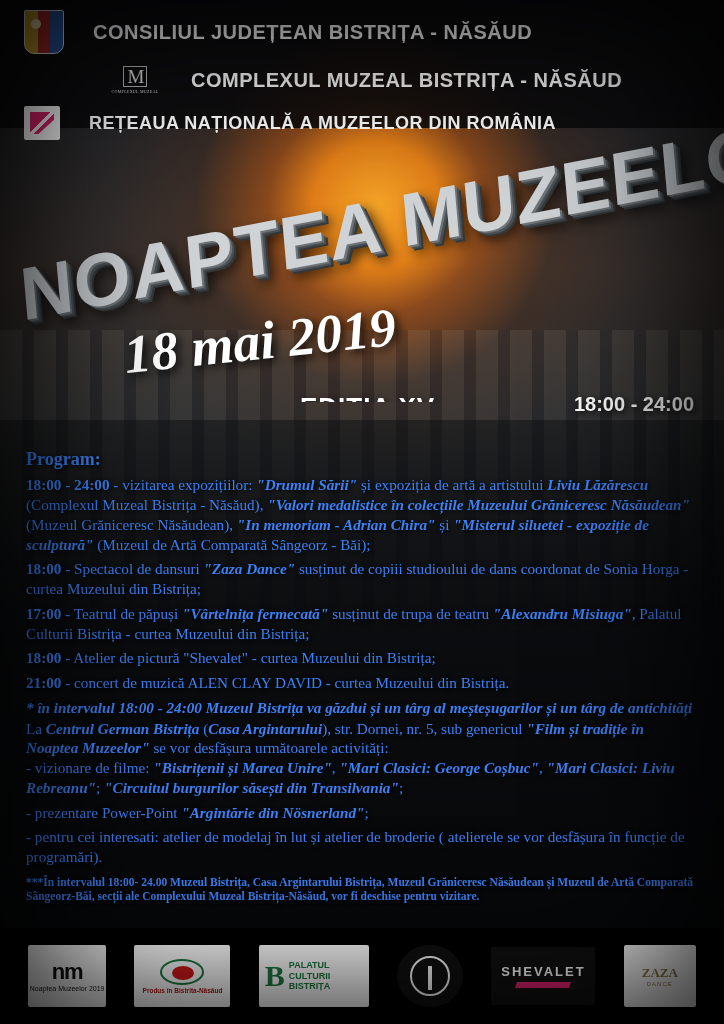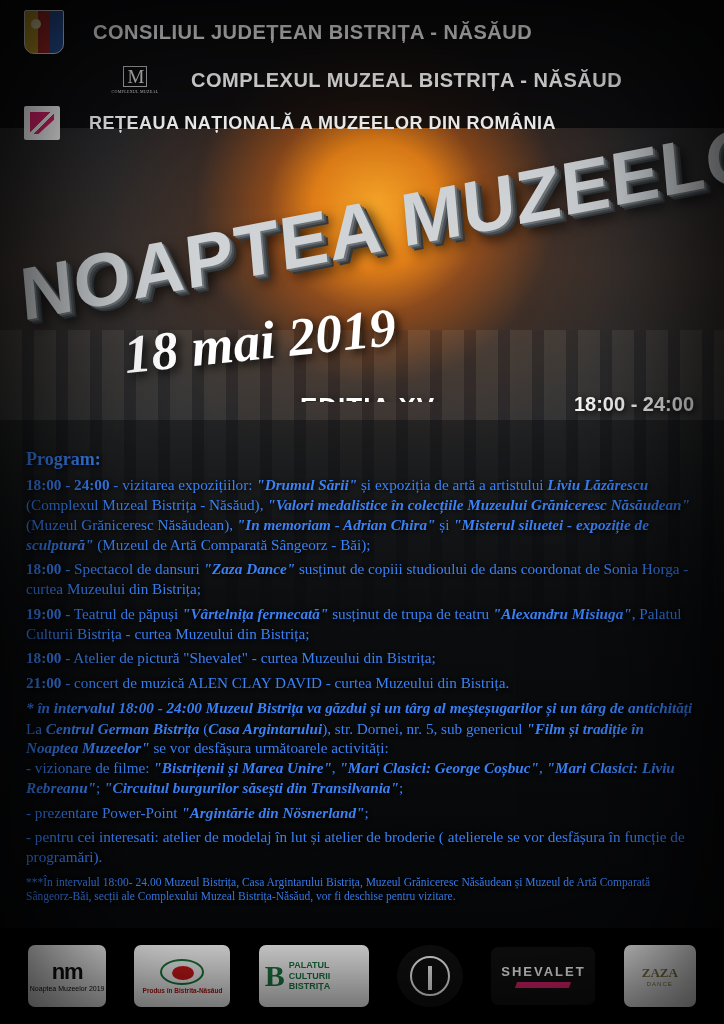--- a/index.html
+++ b/index.html
@@ -157,32 +157,32 @@
   .program-label {
     font-weight: bold; font-size: 18px; margin-bottom: 4px;
   }
   .p-item { margin-bottom: 5px; }
   .t { font-weight: bold; }
   .i { font-style: italic; font-weight: bold; }
   .note-star { font-weight: bold; font-style: italic; margin-top: 3px; }
   .sub-line { margin-top: 1px; }
   .footnote {
     margin-top: 8px;
-    font-size: 11.5px; font-weight: normal; line-height: 1.22;
+    font-size: 11.5px; font-weight: bold; line-height: 1.22;
   }
 
   
   .logos {
     position: absolute; left: 0; right: 0; bottom: 0; height: 96px;
     background: #000;
     display: flex; align-items: center; justify-content: space-around;
     padding: 0 14px;
   }
   .logo-box {
-    background: #fff; border-radius: 7px;
+    background: #fff; border-radius: 2px;
     display: flex; align-items: center; justify-content: center;
     color: #111; font-family: "Liberation Sans", sans-serif;
     overflow: hidden;
   }
   .lb1 { width: 78px; height: 62px; flex-direction: column; }
   .lb1 .big { font-size: 22px; font-weight: bold; letter-spacing: -1px; }
   .lb1 .sm { font-size: 7px; line-height: 1.15; text-align: center; }
   .lb2 { width: 96px; height: 62px; flex-direction: column; gap: 2px; padding: 3px; }
   .lb2 .ring { width: 44px; height: 26px; border: 2px solid #1a7a3c; border-radius: 50%; position: relative; }
   .lb2 .ring::after { content:""; position:absolute; left: 10px; top: 5px; width: 22px; height: 14px; background: #d11a1a; border-radius: 50%; }
@@ -234,21 +234,21 @@
     <div class="title-edition">EDITIA XV</div>
   </div>
 
   <div class="hours">18:00 - 24:00</div>
 
   <div class="program">
     <div class="program-label">Program:</div>
     <div id="program-items">
         <div class="p-item"><span class="t">18:00 - 24:00</span><span> - vizitarea expozițiilor:  </span><span class="i">"Drumul Sării"</span><span> și expoziția de artă a artistului </span><span class="i">Liviu Lăzărescu</span><span> (Complexul Muzeal Bistrița - Năsăud), </span><span class="i">"Valori medalistice în colecțiile Muzeului Grăniceresc Năsăudean"</span><span> (Muzeul Grăniceresc Năsăudean), </span><span class="i">"In memoriam - Adrian Chira"</span><span> și </span><span class="i">"Misterul siluetei - expoziție de sculptură"</span><span> (Muzeul de Artă Comparată Sângeorz - Băi);</span></div>
         <div class="p-item"><span class="t">18:00</span><span> - Spectacol de dansuri </span><span class="i">"Zaza Dance"</span><span> susținut de copiii studioului de dans coordonat de Sonia Horga - curtea Muzeului din Bistrița;</span></div>
-        <div class="p-item"><span class="t">19:00</span><span> - Teatrul de păpuși </span><span class="i">"Vârtelnița fermecată"</span><span> susținut de trupa de teatru </span><span class="i">"Alexandru Misiuga"</span><span>, Palatul Culturii Bistrița - curtea Muzeului din Bistrița;</span></div>
+        <div class="p-item"><span class="t">17:00</span><span> - Teatrul de păpuși </span><span class="i">"Vârtelnița fermecată"</span><span> susținut de trupa de teatru </span><span class="i">"Alexandru Misiuga"</span><span>, Palatul Culturii Bistrița - curtea Muzeului din Bistrița;</span></div>
         <div class="p-item"><span class="t">18:00</span><span> - Atelier de pictură "Shevalet" - curtea Muzeului din Bistrița;</span></div>
         <div class="p-item"><span class="t">21:00</span><span> - concert de muzică ALEN CLAY DAVID - curtea Muzeului din Bistrița.</span></div>
       </div>
     <div class="note-star">* în intervalul 18:00 - 24:00 Muzeul Bistrița va găzdui și un târg al meșteșugarilor și un târg de antichități</div>
     <div class="sub-line" id="center-line"><span>La </span><span class="i">Centrul German Bistrița</span><span> (</span><span class="i">Casa Argintarului</span><span>), str. Dornei, nr. 5, sub genericul </span><span class="i">"Film și tradiție în Noaptea Muzeelor"</span><span> se vor desfășura următoarele activități:</span></div>
     <div id="activities">
         <div class="p-item"><span>- vizionare de filme: </span><span class="i">"Bistrițenii și Marea Unire"</span><span>, </span><span class="i">"Mari Clasici: George Coșbuc"</span><span>, </span><span class="i">"Mari Clasici: Liviu Rebreanu"</span><span>; </span><span class="i">"Circuitul burgurilor săsești din Transilvania"</span><span>;</span></div>
         <div class="p-item"><span>- prezentare Power-Point </span><span class="i">"Argintărie din Nösnerland"</span><span>;</span></div>
         <div class="p-item"><span>- pentru cei interesati: atelier de modelaj în lut și atelier de broderie ( atelierele se vor desfășura în funcție de programări).</span></div>
       </div>

